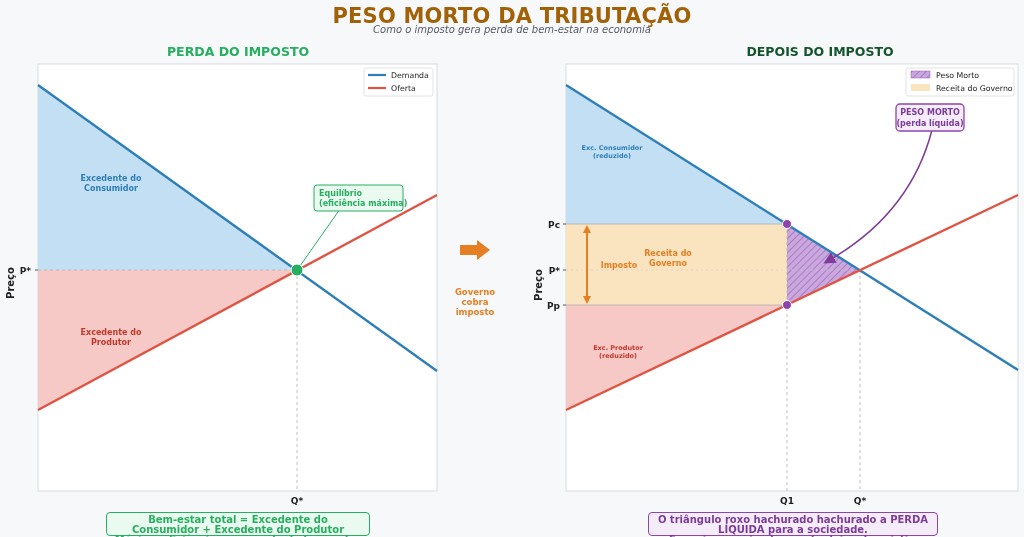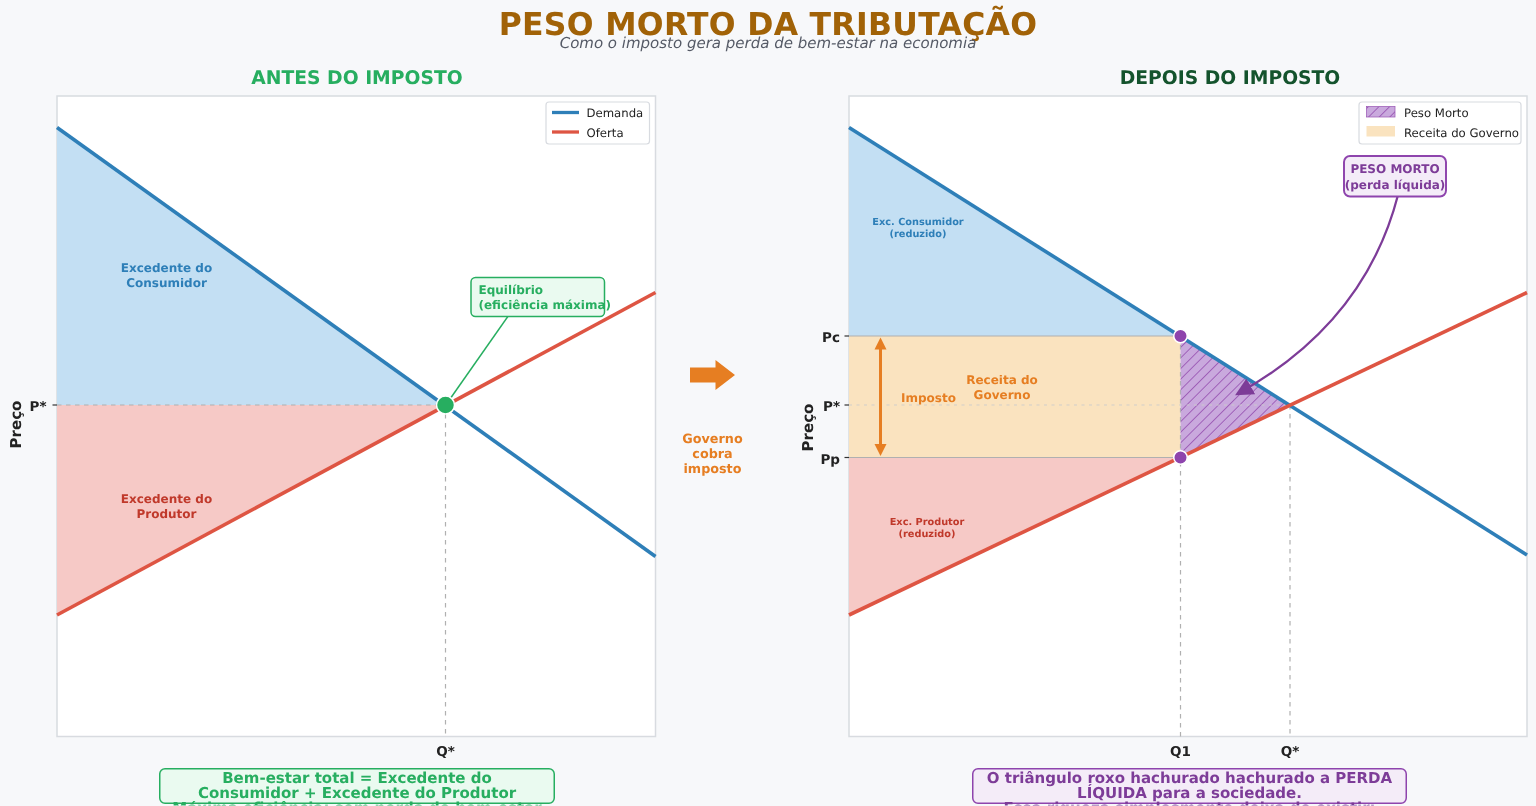--- a/index.html
+++ b/index.html
@@ -9,21 +9,21 @@
   .panel-title { position:absolute; top:44px; font-weight:bold; font-size:12.5px; text-align:center; }
   svg { position:absolute; left:0; top:0; }
   .note { position:absolute; font-weight:bold; font-size:10px; text-align:center; line-height:10px; border-radius:4px; padding:2px 6px; box-sizing:border-box; }
 </style>
 </head>
 <body>
 
 <div class="title">PESO MORTO DA TRIBUTAÇÃO</div>
 <div class="subtitle">Como o imposto gera perda de bem-estar na economia</div>
 
-<div class="panel-title" style="left:38px;width:400px;color:#27ae60;">ANTES DO IMPOSTO</div>
+<div class="panel-title" style="left:38px;width:400px;color:#27ae60;">PERDA DO IMPOSTO</div>
 <div class="panel-title" style="left:594px;width:452px;color:#14532d;">DEPOIS DO IMPOSTO</div>
 
 <svg width="1024" height="537" viewBox="0 0 1024 537">
   <defs>
     <pattern id="hatch" width="5" height="5" patternUnits="userSpaceOnUse" patternTransform="rotate(45)">
       <rect width="5" height="5" fill="#c9a9dd"></rect>
       <line x1="0" y1="0" x2="0" y2="5" stroke="#9b59b6" stroke-width="1.2"></line>
     </pattern>
     <marker id="arrowP" markerWidth="8" markerHeight="8" refX="6" refY="4" orient="auto">
       <path d="M0,0 L8,4 L0,8 z" fill="#7d3c98"></path>

